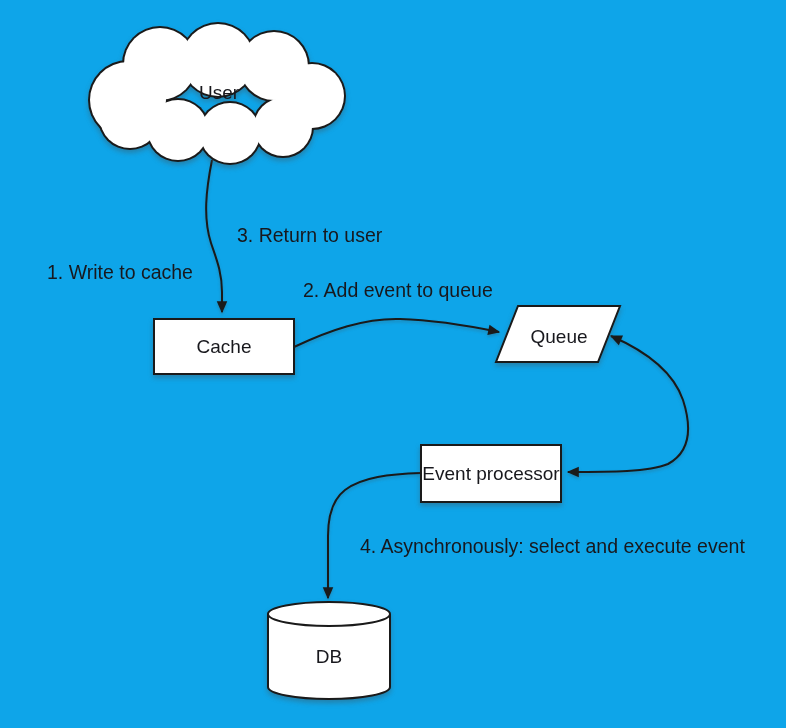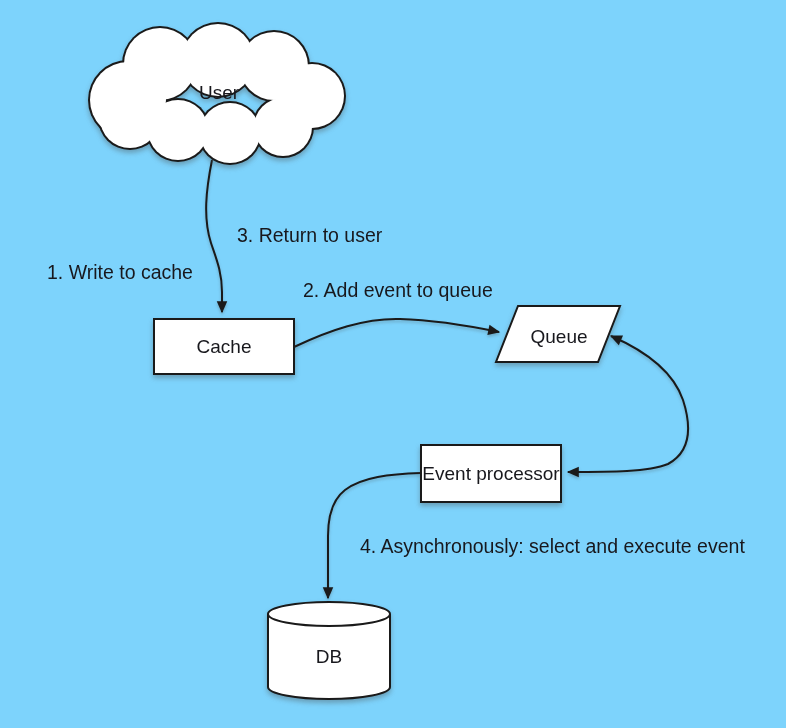--- a/index.html
+++ b/index.html
@@ -8,21 +8,21 @@
     background: #ffffff;
     width: 786px;
     height: 728px;
     overflow: hidden;
     font-family: "Liberation Sans", sans-serif;
   }
   .canvas {
     position: relative;
     width: 786px;
     height: 728px;
-    background: #7dd3fc;
+    background: #0ea5e9;
   }
   svg { display: block; }
   .edge {
     fill: none;
     stroke: #1a1a1a;
     stroke-width: 2;
     filter: drop-shadow(0px 2px 1.5px rgba(70,70,70,0.30));
   }
   .shape {
     filter: drop-shadow(0px 3px 2.5px rgba(70,70,70,0.38));

